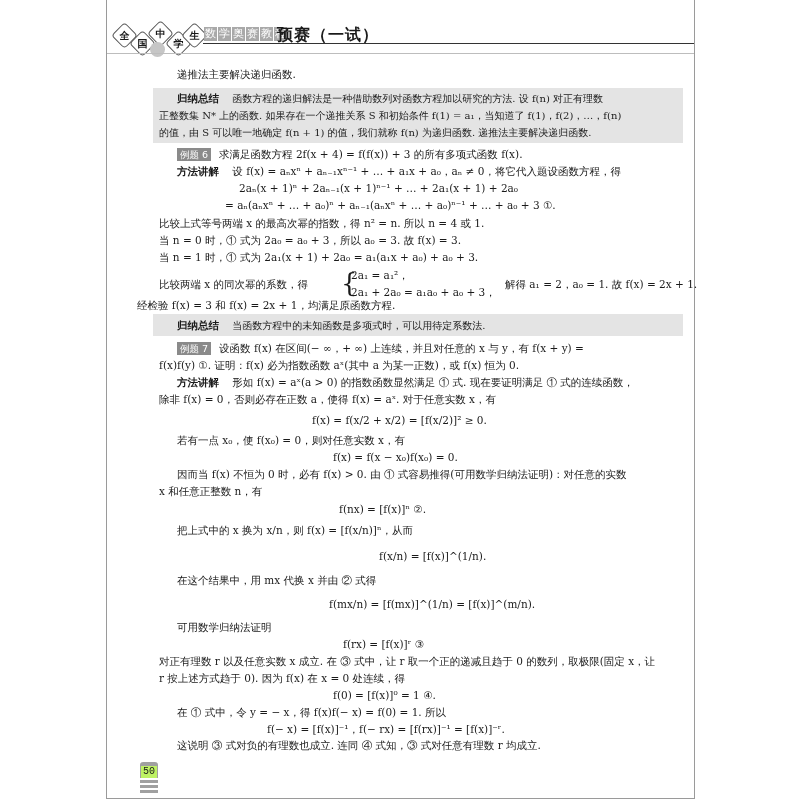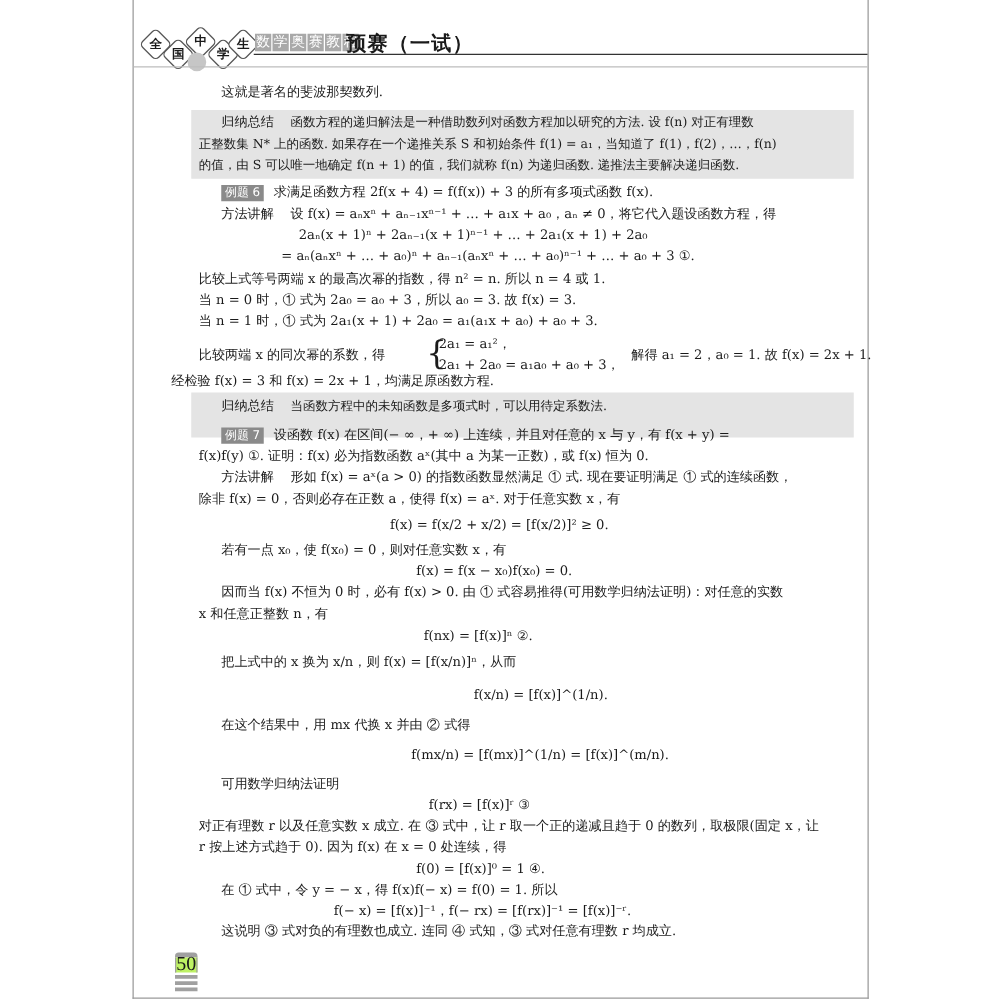--- a/index.html
+++ b/index.html
@@ -20,28 +20,28 @@
         padding:0 1px; margin-right:1px; font-family:"DejaVu Sans", sans-serif; }
   .sub-title { position:absolute; left:170px; top:3px; font-size:16px; font-weight:bold;
                font-family:"DejaVu Sans", sans-serif; letter-spacing:1px; }
   .hline1 { position:absolute; left:96px; top:21px; width:491px; height:0; border-top:1.5px solid #333; }
   .hline2 { position:absolute; left:0; top:31px; width:587px; height:0; border-top:1px solid #bdbdbd; }
   .content { position:absolute; left:0; top:0; width:587px; }
   .line { position:absolute; font-size:10.5px; line-height:14px; white-space:nowrap; }
   .ind { left:70px; }
   .noind { left:52px; }
   .summary { position:absolute; left:46px; width:530px; background:#e4e4e4; }
-  .label-b { font-family:"DejaVu Sans", sans-serif; font-weight:normal; font-size:10.5px; }
+  .label-b { font-family:"DejaVu Sans", sans-serif; font-weight:bold; font-size:10.5px; }
   .badge { display:inline-block; background:#8a8a8a; color:#fff; font-family:"DejaVu Sans", sans-serif;
            font-size:9.5px; padding:0 3px; line-height:13px; margin-right:8px; }
   .sm { font-size:10px; }
   .pagenum { position:absolute; left:33px; top:762px; width:18px; }
   .pagenum .cap { height:4px; background:#a0a0a0; border-radius:3px 3px 0 0; }
-  .pagenum .num { background:#bef264; border-left:1px solid #a0a0a0; border-right:1px solid #a0a0a0; font-family:Liberation Serif, serif;
-                  font-size:16px; text-align:center; line-height:12px; }
+  .pagenum .num { background:#bef264; border-left:1px solid #a0a0a0; border-right:1px solid #a0a0a0; font-family:Liberation Mono, monospace;
+                  font-size:10px; text-align:center; line-height:12px; }
   .pagenum .bar { height:3px; background:#a0a0a0; margin-top:2px; }
 </style>
 </head>
 <body>
 
 <div class="page">
 
   <div class="header">
     <div class="logo">
       <div class="hex" style="left:2px;top:2px">
@@ -68,21 +68,21 @@
       <span class="box">赛</span>
       <span class="box">教</span>
       <span class="box">程</span>
     </div>
     <div class="sub-title">预赛（一试）</div>
     <div class="hline1"></div>
     <div class="hline2"></div>
   </div>
 
   <div class="content">
-    <div class="line ind" style="top:67px">这就是著名的斐波那契数列.</div>
+    <div class="line ind" style="top:67px">递推法主要解决递归函数.</div>
 
     <div class="summary" style="top:88px;height:55px">
       <div class="line" style="left:24px;top:3px">
         <span class="label-b">归纳总结</span>&nbsp;&nbsp;&nbsp;&nbsp;<span class="sm">函数方程的递归解法是一种借助数列对函数方程加以研究的方法. 设 f(n) 对正有理数</span>
       </div>
       <div class="line sm" style="left:6px;top:21px">正整数集 N* 上的函数. 如果存在一个递推关系 S 和初始条件 f(1) = a₁，当知道了 f(1)，f(2)，…，f(n)</div>
       <div class="line sm" style="left:6px;top:38px">的值，由 S 可以唯一地确定 f(n + 1) 的值，我们就称 f(n) 为递归函数. 递推法主要解决递归函数.</div>
     </div>
 
     <div class="line" style="left:70px;top:147px">
@@ -99,21 +99,21 @@
 
     <div class="line noind" style="top:268px;height:32px">
       <span style="position:absolute;left:0;top:9px">比较两端 x 的同次幂的系数，得</span>
       <span style="position:absolute;left:182px;top:0;font-size:26px;line-height:30px;font-weight:100">{</span>
       <span style="position:absolute;left:192px;top:0">2a₁ = a₁²，</span>
       <span style="position:absolute;left:192px;top:17px">2a₁ + 2a₀ = a₁a₀ + a₀ + 3，</span>
       <span style="position:absolute;left:346px;top:9px">解得 a₁ = 2，a₀ = 1. 故 f(x) = 2x + 1.</span>
     </div>
     <div class="line" style="left:30px;top:298px">经检验 f(x) = 3 和 f(x) = 2x + 1，均满足原函数方程.</div>
 
-    <div class="summary" style="top:314px;height:36px">
+    <div class="summary" style="top:314px;height:22px">
       <div class="line" style="left:24px;top:4px">
         <span class="label-b">归纳总结</span>&nbsp;&nbsp;&nbsp;&nbsp;<span class="sm">当函数方程中的未知函数是多项式时，可以用待定系数法.</span>
       </div>
     </div>
 
     <div class="line" style="left:70px;top:341px">
       <span class="badge">例题 7</span><span>设函数 f(x) 在区间(− ∞，+ ∞) 上连续，并且对任意的 x 与 y，有 f(x + y) =</span>
     </div>
     <div class="line noind" style="top:358px">f(x)f(y)   ①. 证明：f(x) 必为指数函数 aˣ(其中 a 为某一正数)，或 f(x) 恒为 0.</div>
     <div class="line" style="left:70px;top:375px">

